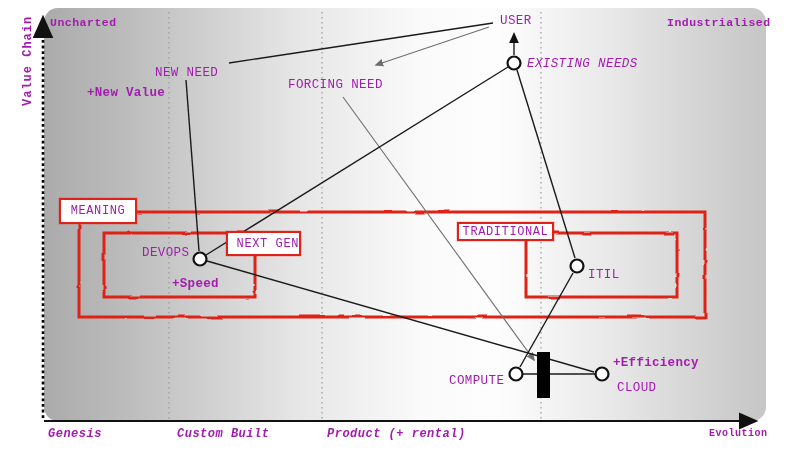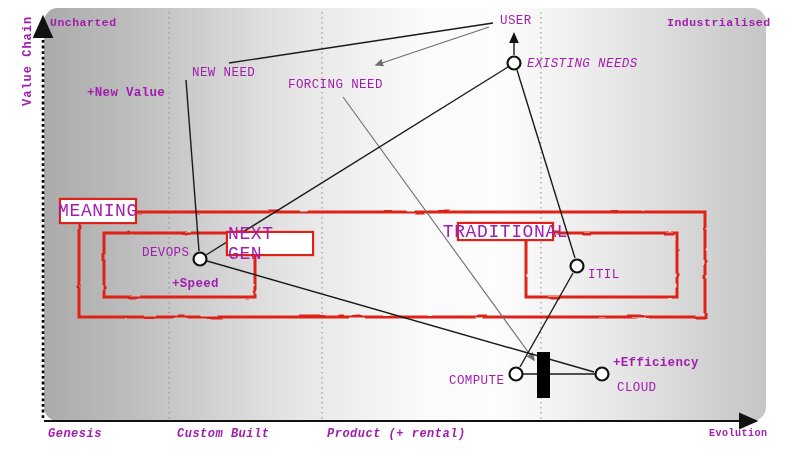--- a/index.html
+++ b/index.html
@@ -17,21 +17,21 @@
       #fdfdfd 63%, #e9e9e9 78%, #d2d2d2 92%, #c6c6c6 100%);
   }
   svg#wires{position:absolute;left:0;top:0;}
   .lbl{position:absolute;white-space:nowrap;font-size:12.5px;letter-spacing:.4px;}
   .corner{font-weight:bold;font-size:11.5px;letter-spacing:.5px;}
   .stage-lbl{font-weight:bold;font-style:italic;font-size:12px;letter-spacing:.5px;}
   .gain{font-weight:bold;font-size:12.5px;letter-spacing:.3px;}
   .redbox{
     position:absolute;background:#ffffff;border:2px solid #df2118;
     display:flex;align-items:center;justify-content:center;
-    font-size:18px;letter-spacing:.6px;box-sizing:border-box;
+    font-size:12px;letter-spacing:.6px;box-sizing:border-box;
     box-shadow:0 0 0 .5px rgba(223,33,24,.35);
   }
   #value-chain{
     position:absolute;left:21px;top:6px;height:100px;
     writing-mode:vertical-rl;transform:rotate(180deg);
     font-weight:bold;font-size:12px;letter-spacing:1px;
   }
   #evolution-lbl{font-weight:bold;font-size:10px;letter-spacing:.5px;}
 </style>
 </head>
@@ -102,34 +102,34 @@
   <div class="lbl corner" style="left:667px;top:16px;">Industrialised</div>
   <div id="value-chain">Value Chain</div>
 
   <div class="lbl stage-lbl" style="left:48px;top:427px;">Genesis</div>
   <div class="lbl stage-lbl" style="left:177px;top:427px;">Custom Built</div>
   <div class="lbl stage-lbl" style="left:327px;top:427px;">Product (+ rental)</div>
   <div class="lbl" id="evolution-lbl" style="left:709px;top:428px;">Evolution</div>
 
   <div class="lbl" style="left:500px;top:14px;">USER</div>
   <div class="lbl" style="left:527px;top:57px;font-style:italic;">EXISTING NEEDS</div>
-  <div class="lbl" style="left:155px;top:66px;margin-left:37px;">NEW NEED</div>
+  <div class="lbl" style="left:155px;top:66px;">NEW NEED</div>
   <div class="lbl" style="left:288px;top:78px;">FORCING NEED</div>
   <div class="lbl" style="left:142px;top:246px;">DEVOPS</div>
   <div class="lbl" style="left:588px;top:268px;">ITIL</div>
   <div class="lbl" style="left:449px;top:374px;">COMPUTE</div>
   <div class="lbl" style="left:617px;top:381px;">CLOUD</div>
 
   <div class="lbl gain" style="left:87px;top:86px;">+New Value</div>
   <div class="lbl gain" style="left:172px;top:277px;">+Speed</div>
   <div class="lbl gain" style="left:613px;top:356px;">+Efficiency</div>
 
   <div class="redbox" style="left:59px;top:198px;width:78px;height:26px;">
     <span>MEANING</span>
   </div>
-  <div class="redbox" style="left:226px;top:231px;width:88px;height:25px;">
+  <div class="redbox" style="left:226px;top:231px;width:75px;height:25px;justify-content:flex-end;">
     <span>NEXT GEN</span>
   </div>
   <div class="redbox" style="left:457px;top:222px;width:97px;height:19px;">
     <span>TRADITIONAL</span>
   </div>
 
 </div>
 
 </body></html>

